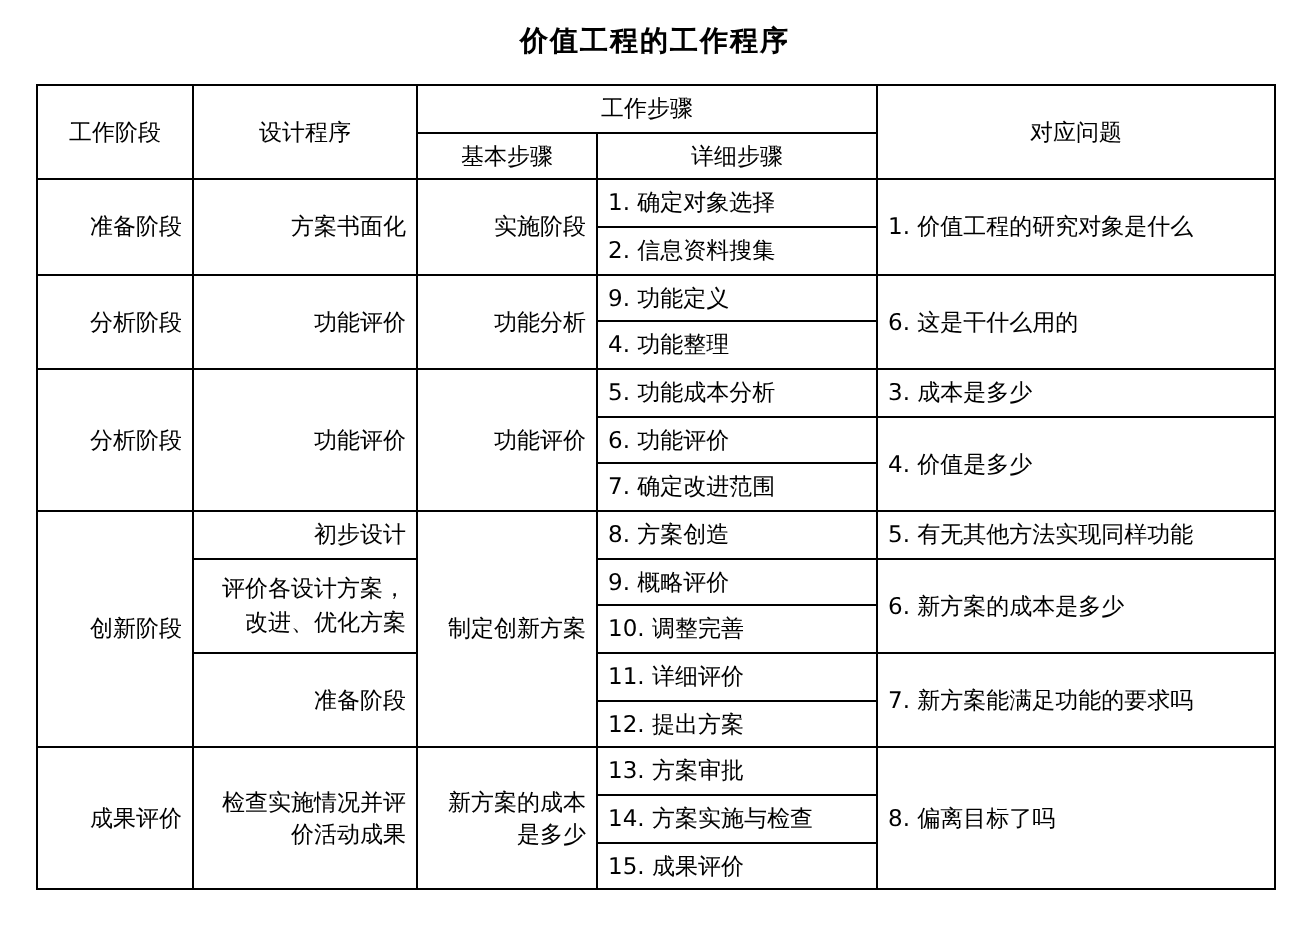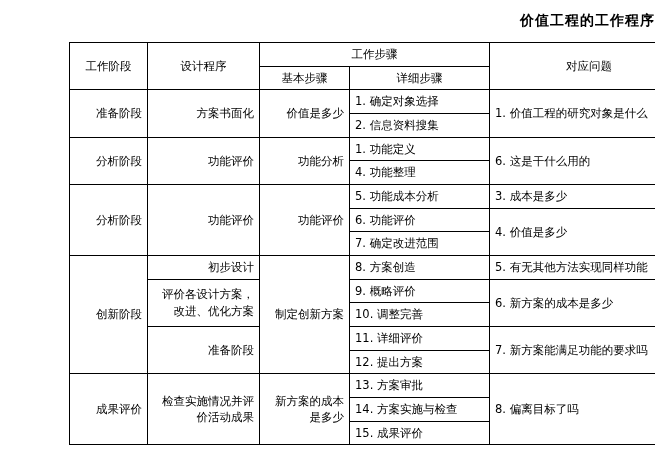--- a/index.html
+++ b/index.html
@@ -14,30 +14,29 @@
     color: #000000;
     overflow: hidden;
   }
   .page {
     position: relative;
     width: 655px;
     height: 468px;
     box-sizing: border-box;
   }
   .title {
-    text-align: right;
+    text-align: center;
     font-size: 14px;
     font-weight: bold;
     letter-spacing: 1px;
     margin-top: 12px;
     margin-bottom: 12px;
   }
   .table-wrap {
-    padding: 0 29px;
-    margin-left: 40px;
+    padding: 0 18px;
   }
   table.vm {
     border-collapse: collapse;
     width: 619px;
     table-layout: fixed;
   }
   table.vm td, table.vm th {
     border: 1px solid #000000;
     font-weight: normal;
     font-size: 11.5px;
@@ -80,33 +79,33 @@
           <td class="hdr" rowspan="2">对应问题</td>
         </tr>
         <tr>
           <td class="hdr">基本步骤</td>
           <td class="hdr">详细步骤</td>
         </tr>
 
         <tr>
           <td class="c-center" rowspan="2">准备阶段</td>
           <td class="c-center" rowspan="2">方案书面化</td>
-          <td class="c-center" rowspan="2">价值是多少</td>
+          <td class="c-center" rowspan="2">实施阶段</td>
           <td class="c-left cell-pad-lr">1. 确定对象选择</td>
           <td class="c-left cell-pad-lr" rowspan="2">1. 价值工程的研究对象是什么</td>
         </tr>
         <tr>
           <td class="c-left cell-pad-lr">2. 信息资料搜集</td>
         </tr>
 
         <tr>
           <td class="c-center" rowspan="2">分析阶段</td>
           <td class="c-center" rowspan="2">功能评价</td>
           <td class="c-center" rowspan="2">功能分析</td>
-          <td class="c-left cell-pad-lr">1. 功能定义</td>
+          <td class="c-left cell-pad-lr">9. 功能定义</td>
           <td class="c-left cell-pad-lr" rowspan="2">6. 这是干什么用的</td>
         </tr>
         <tr>
           <td class="c-left cell-pad-lr">4. 功能整理</td>
         </tr>
 
         <tr>
           <td class="c-center" rowspan="3">分析阶段</td>
           <td class="c-center" rowspan="3">功能评价</td>
           <td class="c-center" rowspan="3">功能评价</td>

